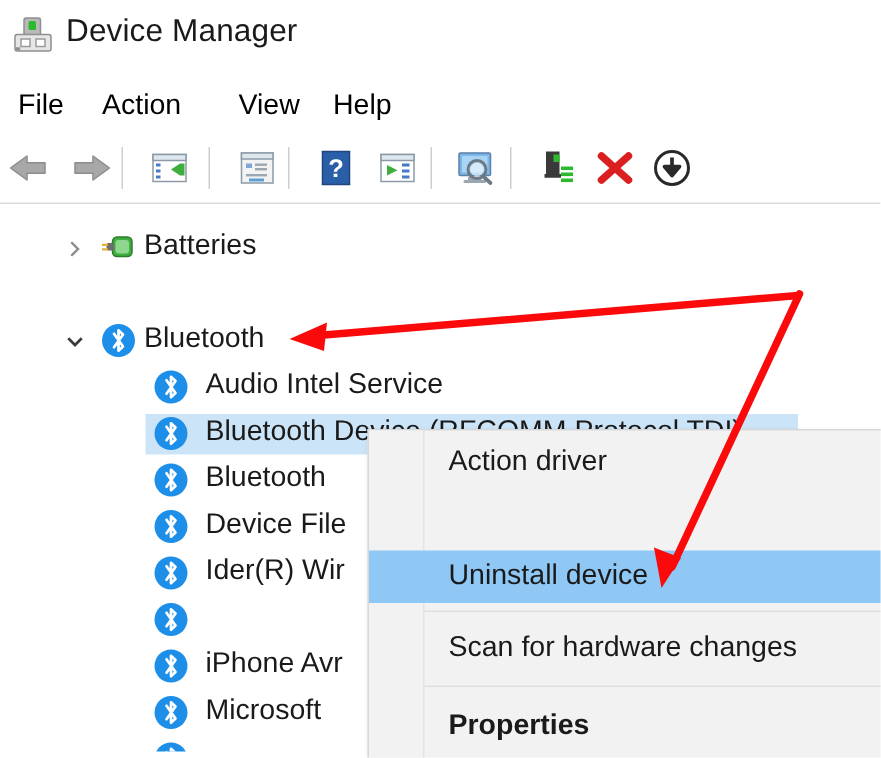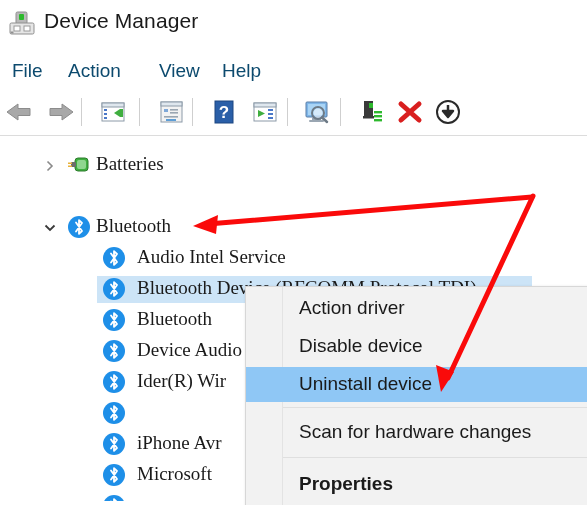--- a/index.html
+++ b/index.html
@@ -42,21 +42,21 @@
   #menubar {
     position: absolute;
     left: 0; top: 52px;
     width: 587px; height: 38px;
     background: #ffffff;
   }
   .menu-item {
     position: absolute;
     top: 8px;
     font-size: 19px;
-    color: #0c4a6e;
+    color: #000000;
     white-space: nowrap;
     cursor: default;
   }
 
   
   #toolbar {
     position: absolute;
     left: 0; top: 90px;
     width: 587px; height: 45px;
     background: #ffffff;
@@ -104,21 +104,20 @@
     position: absolute;
     width: 22px; height: 22px;
     top: 4px;
   }
   .tree-label {
     position: absolute;
     top: 3px;
     font-size: 19px;
     color: #1a1a1a;
     white-space: nowrap;
-    font-family: Liberation Serif, serif;
   }
 
   
   .bt-circle {
     width: 22px; height: 22px;
     border-radius: 50%;
     background: #1e8fe8;
     position: relative;
   }
   .bt-circle svg { position: absolute; left: 4px; top: 2px; }
@@ -372,21 +371,21 @@
   </div>
 
   <div class="tree-row" style="top:200px">
     <div class="tree-ico" style="left:103px">
       <div class="bt-circle">
         <svg width="14" height="18" viewBox="0 0 14 18">
           <path d="M4 4.5 L10 13 L7 15.8 L7 2.2 L10 5 L4 13.5" fill="none" stroke="#ffffff" stroke-width="1.8" stroke-linejoin="round" stroke-linecap="round"></path>
         </svg>
       </div>
     </div>
-    <div class="tree-label" style="left:137px">Device Audio</div>
+    <div class="tree-label" style="left:137px">Device File</div>
   </div>
 
   <div class="tree-row" style="top:231px">
     <div class="tree-ico" style="left:103px">
       <div class="bt-circle">
         <svg width="14" height="18" viewBox="0 0 14 18">
           <path d="M4 4.5 L10 13 L7 15.8 L7 2.2 L10 5 L4 13.5" fill="none" stroke="#ffffff" stroke-width="1.8" stroke-linejoin="round" stroke-linecap="round"></path>
         </svg>
       </div>
     </div>
@@ -437,23 +436,20 @@
   </div>
 </div>
 
 <div id="ctxmenu">
   <div id="ctx-gutter"></div>
 
   <div class="ctx-item" style="top:4px">
     <div class="ctx-text">Action driver</div>
   </div>
 
-  <div class="ctx-item" style="top:42px">
-    <div class="ctx-text">Disable device</div>
-  </div>
 
   <div class="ctx-item selected" style="top:80px">
     <div class="ctx-text">Uninstall device</div>
   </div>
 
   <div class="ctx-sep" style="top:120px"></div>
 
   <div class="ctx-item" style="top:128px">
     <div class="ctx-text">Scan for hardware changes</div>
   </div>

